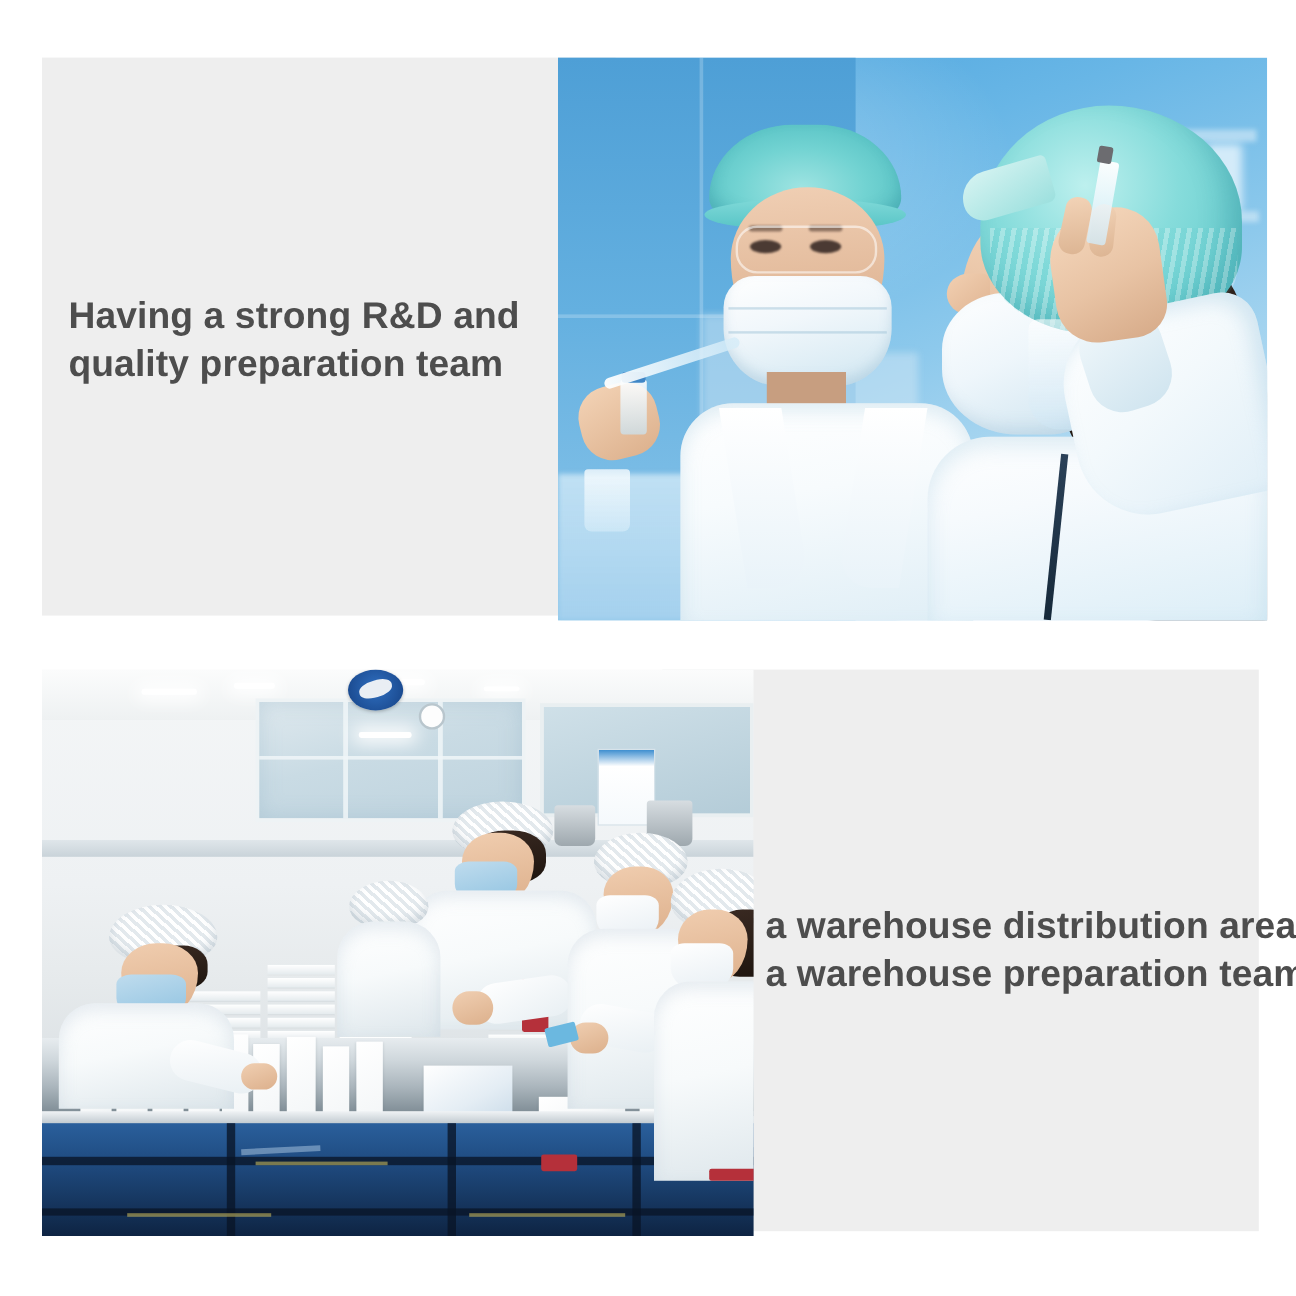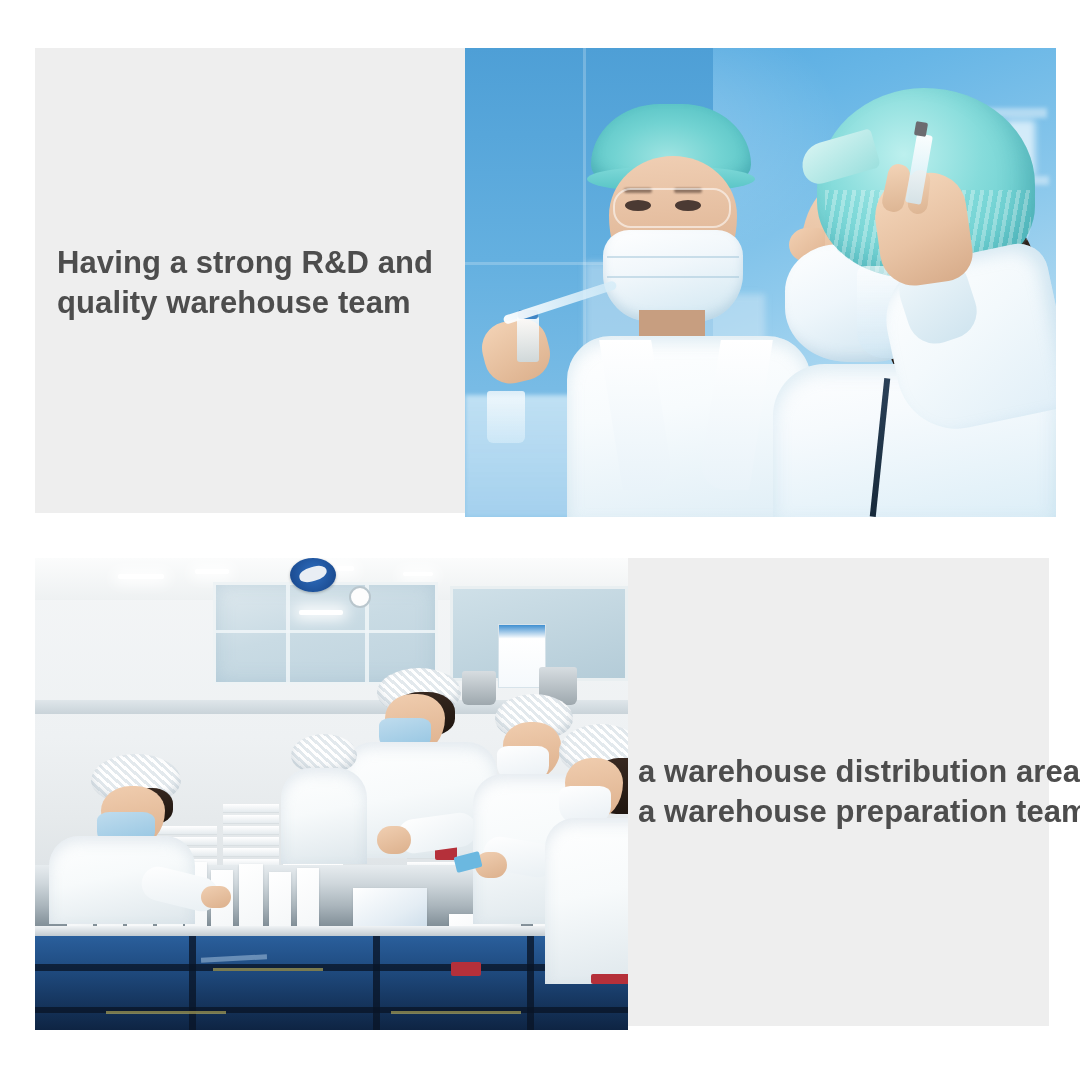--- a/index.html
+++ b/index.html
@@ -376,21 +376,21 @@
 </style>
 </head>
 <body>
 
 <div class="stage">
 
   <div class="gray-panel" style="left:35px; top:48px; width:478px; height:465px;"></div>
 
   <div class="caption" style="left:57px; top:243px;">
     <span class="line">Having a strong R&amp;D and</span>
-    <span class="line">quality warehouse team</span>
+    <span class="line">quality preparation team</span>
   </div>
 
   <div class="photo" id="photo-lab">
     <div class="lab-bg"></div>
     <div class="lab-wall-a"></div>
     <div class="lab-wall-seam" style="left:118px; top:0; width:3px; height:300px;"></div>
     <div class="lab-wall-seam" style="left:0; top:214px; width:240px; height:3px;"></div>
     <div class="lab-shelf" style="left:432px; top:60px; width:150px; height:10px;"></div>
     <div class="lab-shelf" style="left:452px; top:128px; width:132px; height:9px;"></div>
     <div class="lab-blur-shelfitems" style="left:470px; top:74px; width:26px; height:52px; background:rgba(250,253,255,.75);"></div>

